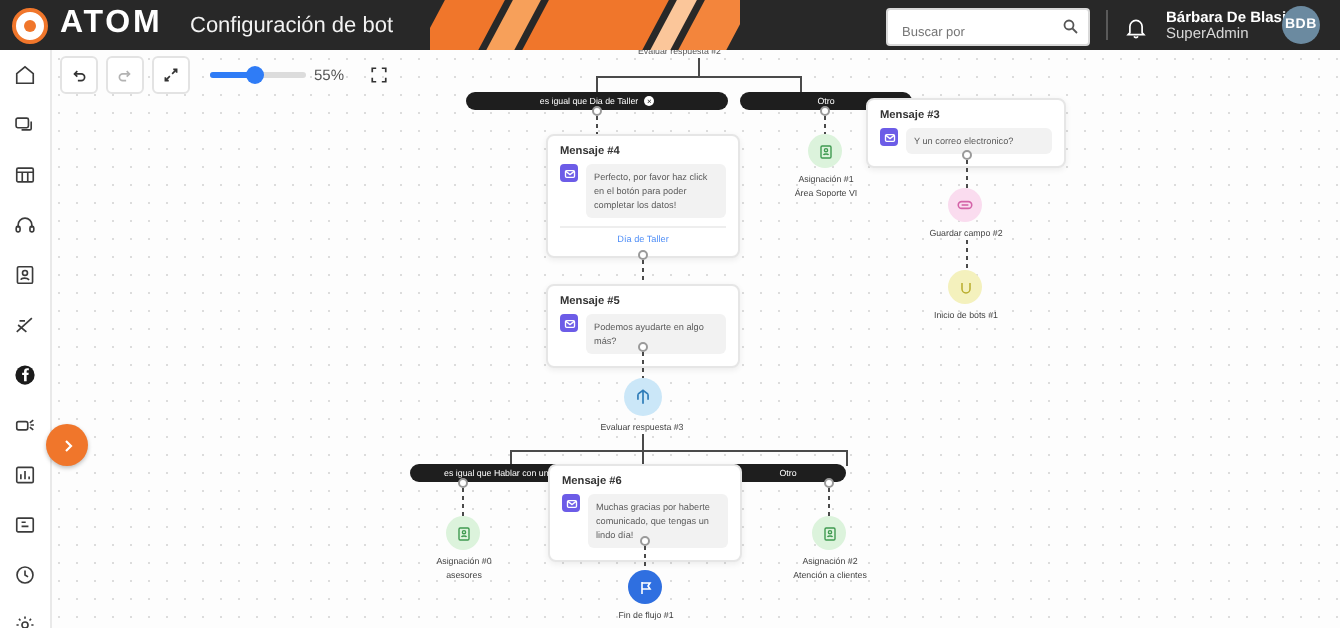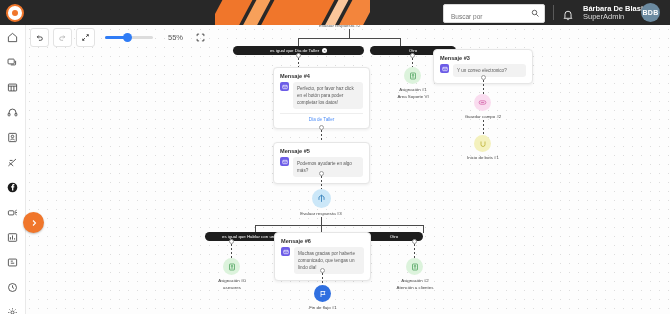--- a/index.html
+++ b/index.html
@@ -52,21 +52,21 @@
     background-image:radial-gradient(#dcdcdc .7px, transparent .7px);
     background-size:9px 9px;}
 
   
   .toolbar{position:absolute;left:5px;top:3px;display:flex;align-items:center;gap:4px;z-index:12;}
   .tbtn{width:17px;height:17px;border:1px solid #e3e3e3;border-radius:3px;background:#fff;display:flex;align-items:center;justify-content:center;color:#333;}
   .slider{display:flex;align-items:center;margin-left:6px;}
   .track{width:48px;height:3px;background:#dcdcdc;border-radius:2px;position:relative;}
   .fill{position:absolute;left:0;top:0;height:3px;width:22px;background:#2f7cf6;border-radius:2px;}
   .knob{position:absolute;left:18px;top:-3px;width:9px;height:9px;border-radius:50%;background:#2f7cf6;}
-  .zoomval{font-size:7.5px;color:#555;margin-left:11px;}
+  .zoomval{font-size:7.5px;color:#555;margin-left:0;}
   .expbtn{height:17px;border:1px solid #e3e3e3;border-radius:3px;background:#fff;display:flex;align-items:center;padding:0 6px;font-size:7.5px;color:#333;margin-left:5px;}
   .msg-card{position:absolute;background:#fff;border:1px solid #e6e6e6;border-radius:4px;box-shadow:0 1px 3px rgba(0,0,0,.07);padding:5px 6px 6px 6px;box-sizing:border-box;}
   .msg-title{font-size:5.6px;color:#333;font-weight:bold;margin-bottom:3px;}
   .msg-row{display:flex;gap:4px;align-items:flex-start;}
   .msg-ic{width:9px;height:9px;border-radius:2px;background:#6c5ce7;flex:0 0 auto;display:flex;align-items:center;justify-content:center;}
   .msg-bubble{background:#f2f2f2;border-radius:3px;padding:3px 4px;font-size:4.6px;line-height:1.55;color:#5a5a5a;flex:1;}
   .msg-btn{margin-top:4px;border-top:1px solid #eee;padding-top:3px;text-align:center;font-size:4.6px;color:#4f8ef7;}
 
   .pill{position:absolute;height:9px;border-radius:5px;background:#1e1e1e;color:#fff;font-size:4.4px;display:flex;align-items:center;justify-content:center;padding:0 5px;box-sizing:border-box;white-space:nowrap;}
   .pill .x{width:5px;height:5px;border-radius:50%;background:#fff;color:#1e1e1e;font-size:4px;display:flex;align-items:center;justify-content:center;margin-left:3px;}
@@ -92,20 +92,22 @@
         <i class="s2"></i>
         <i class="s3"></i>
         <i class="s4"></i>
         <i class="s5"></i>
     </div>
     <div class="hdr-dark"></div>
 
     <div class="logo-wrap">
         <div class="logo-o"></div>
       </div>
+    <div class="brand">ATOM</div>
+    <div class="page-title">Configuración de bot</div>
 
     <div class="search-box">
       <input placeholder="Buscar por" style="">
       <span class="search-ic">
         <svg width="8" height="8" viewBox="0 0 16 16" fill="none" stroke="#555" stroke-width="1.8">
             <circle cx="7" cy="7" r="4.5"></circle>
             <line x1="10.5" y1="10.5" x2="15" y2="15"></line>
           </svg>
       </span>
     </div>

